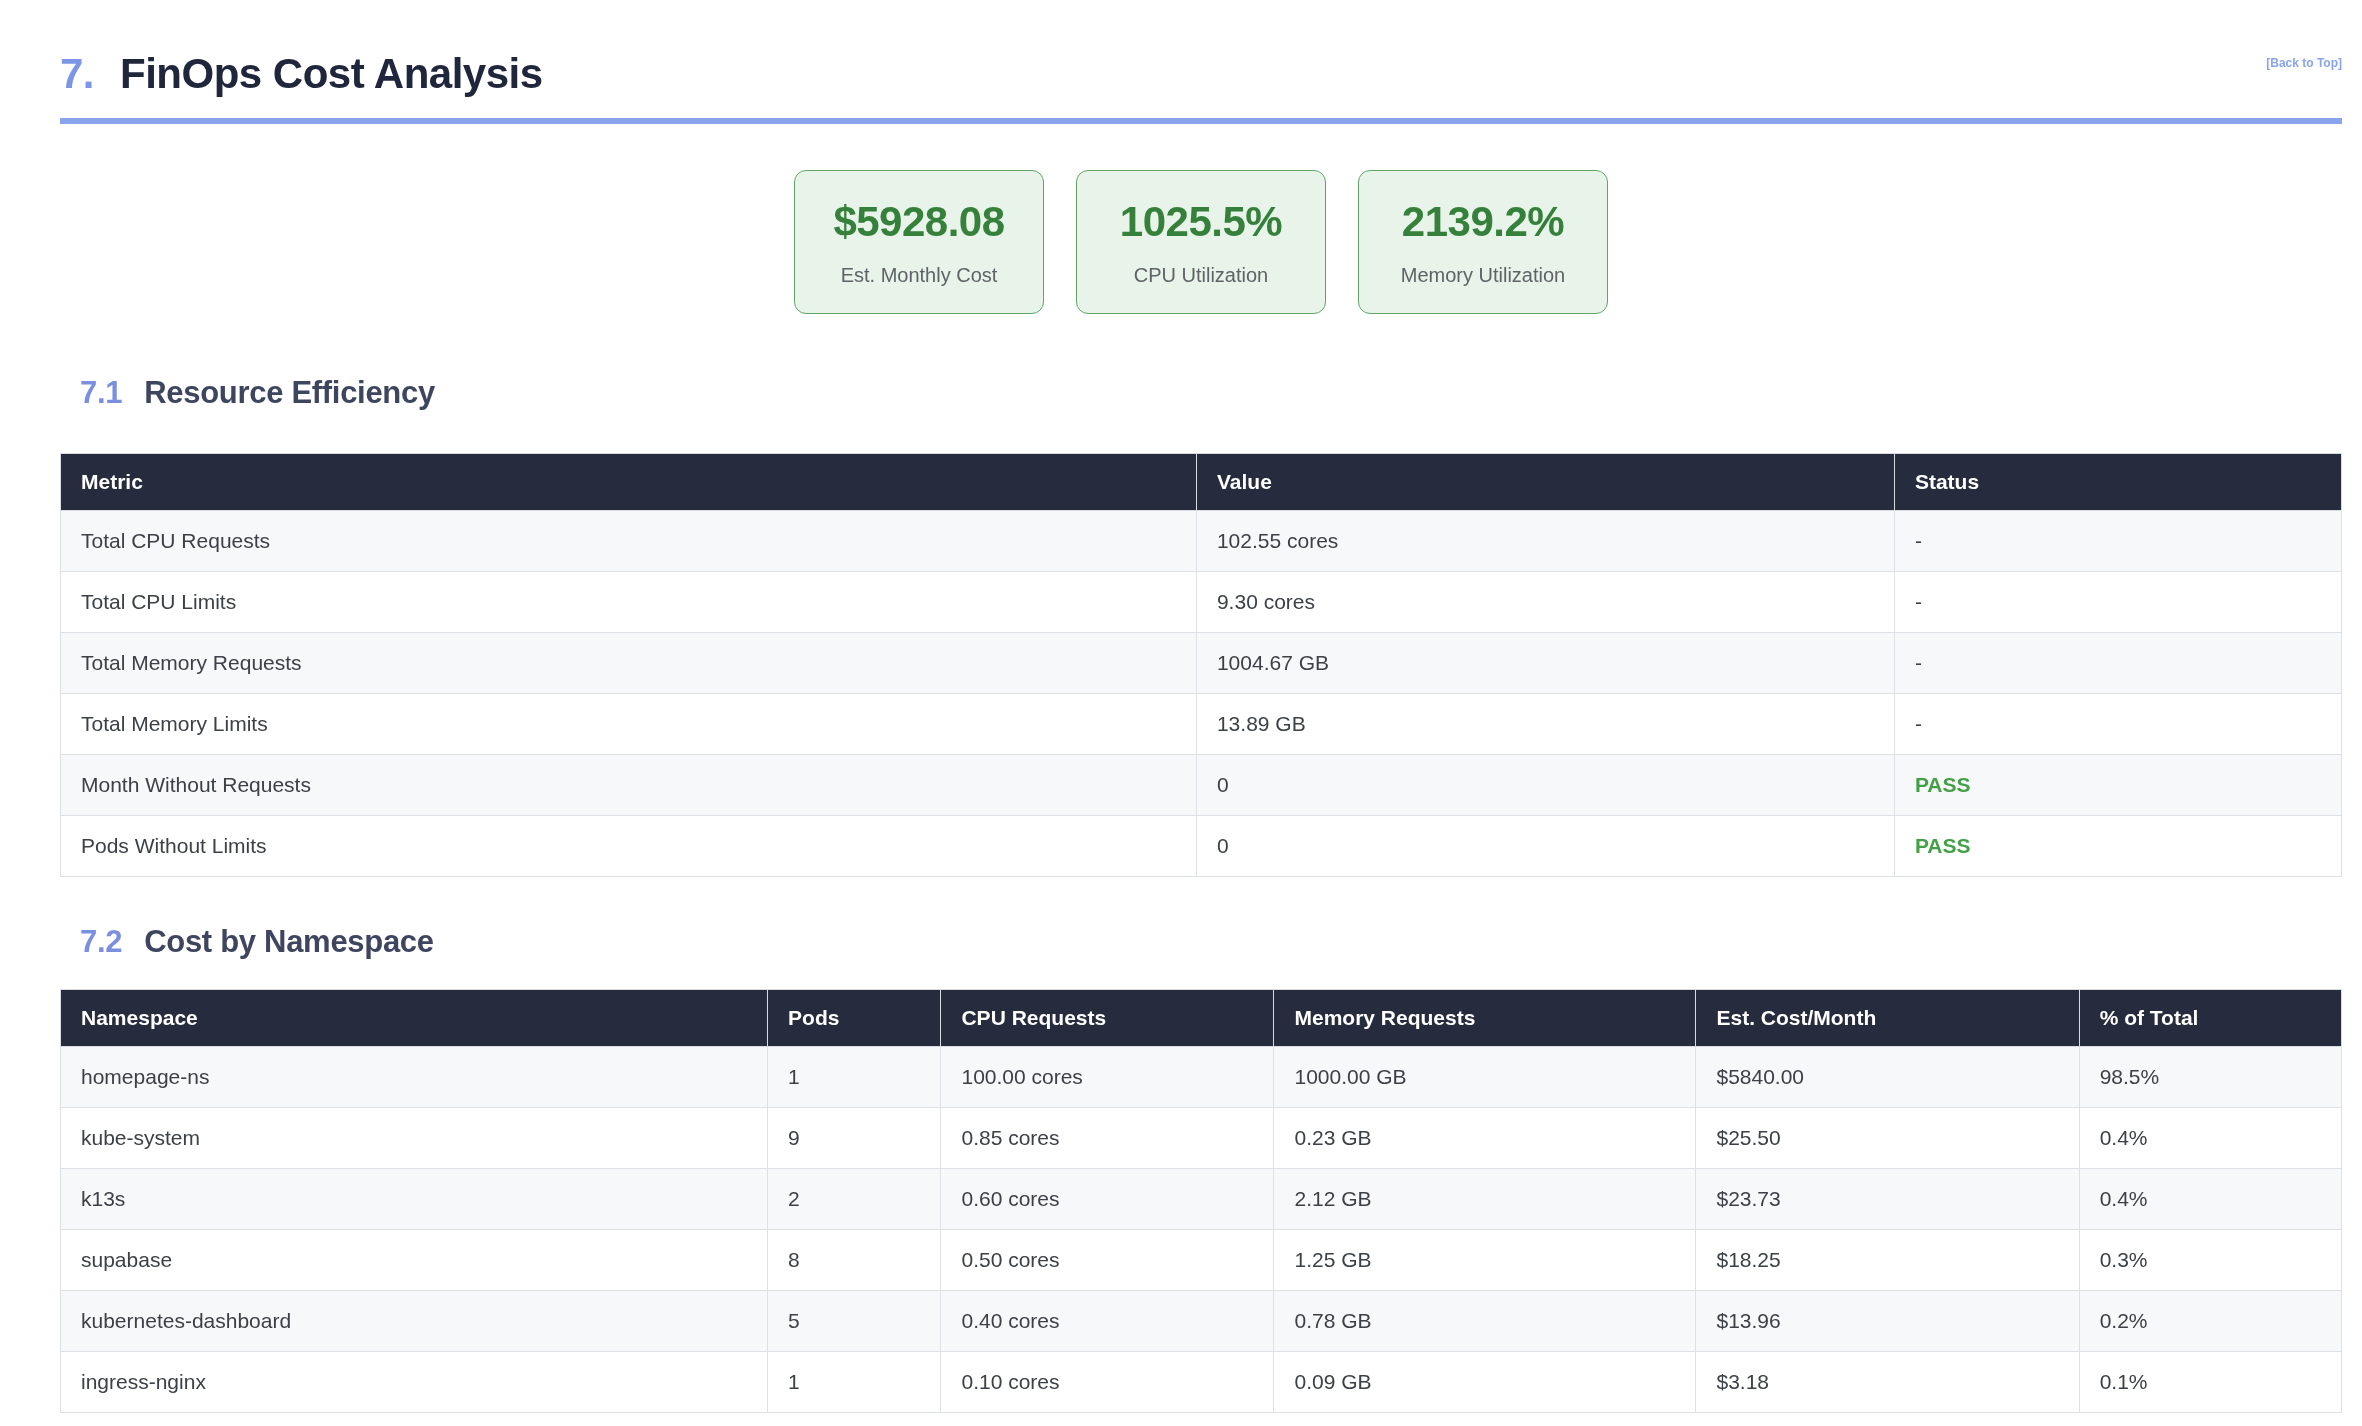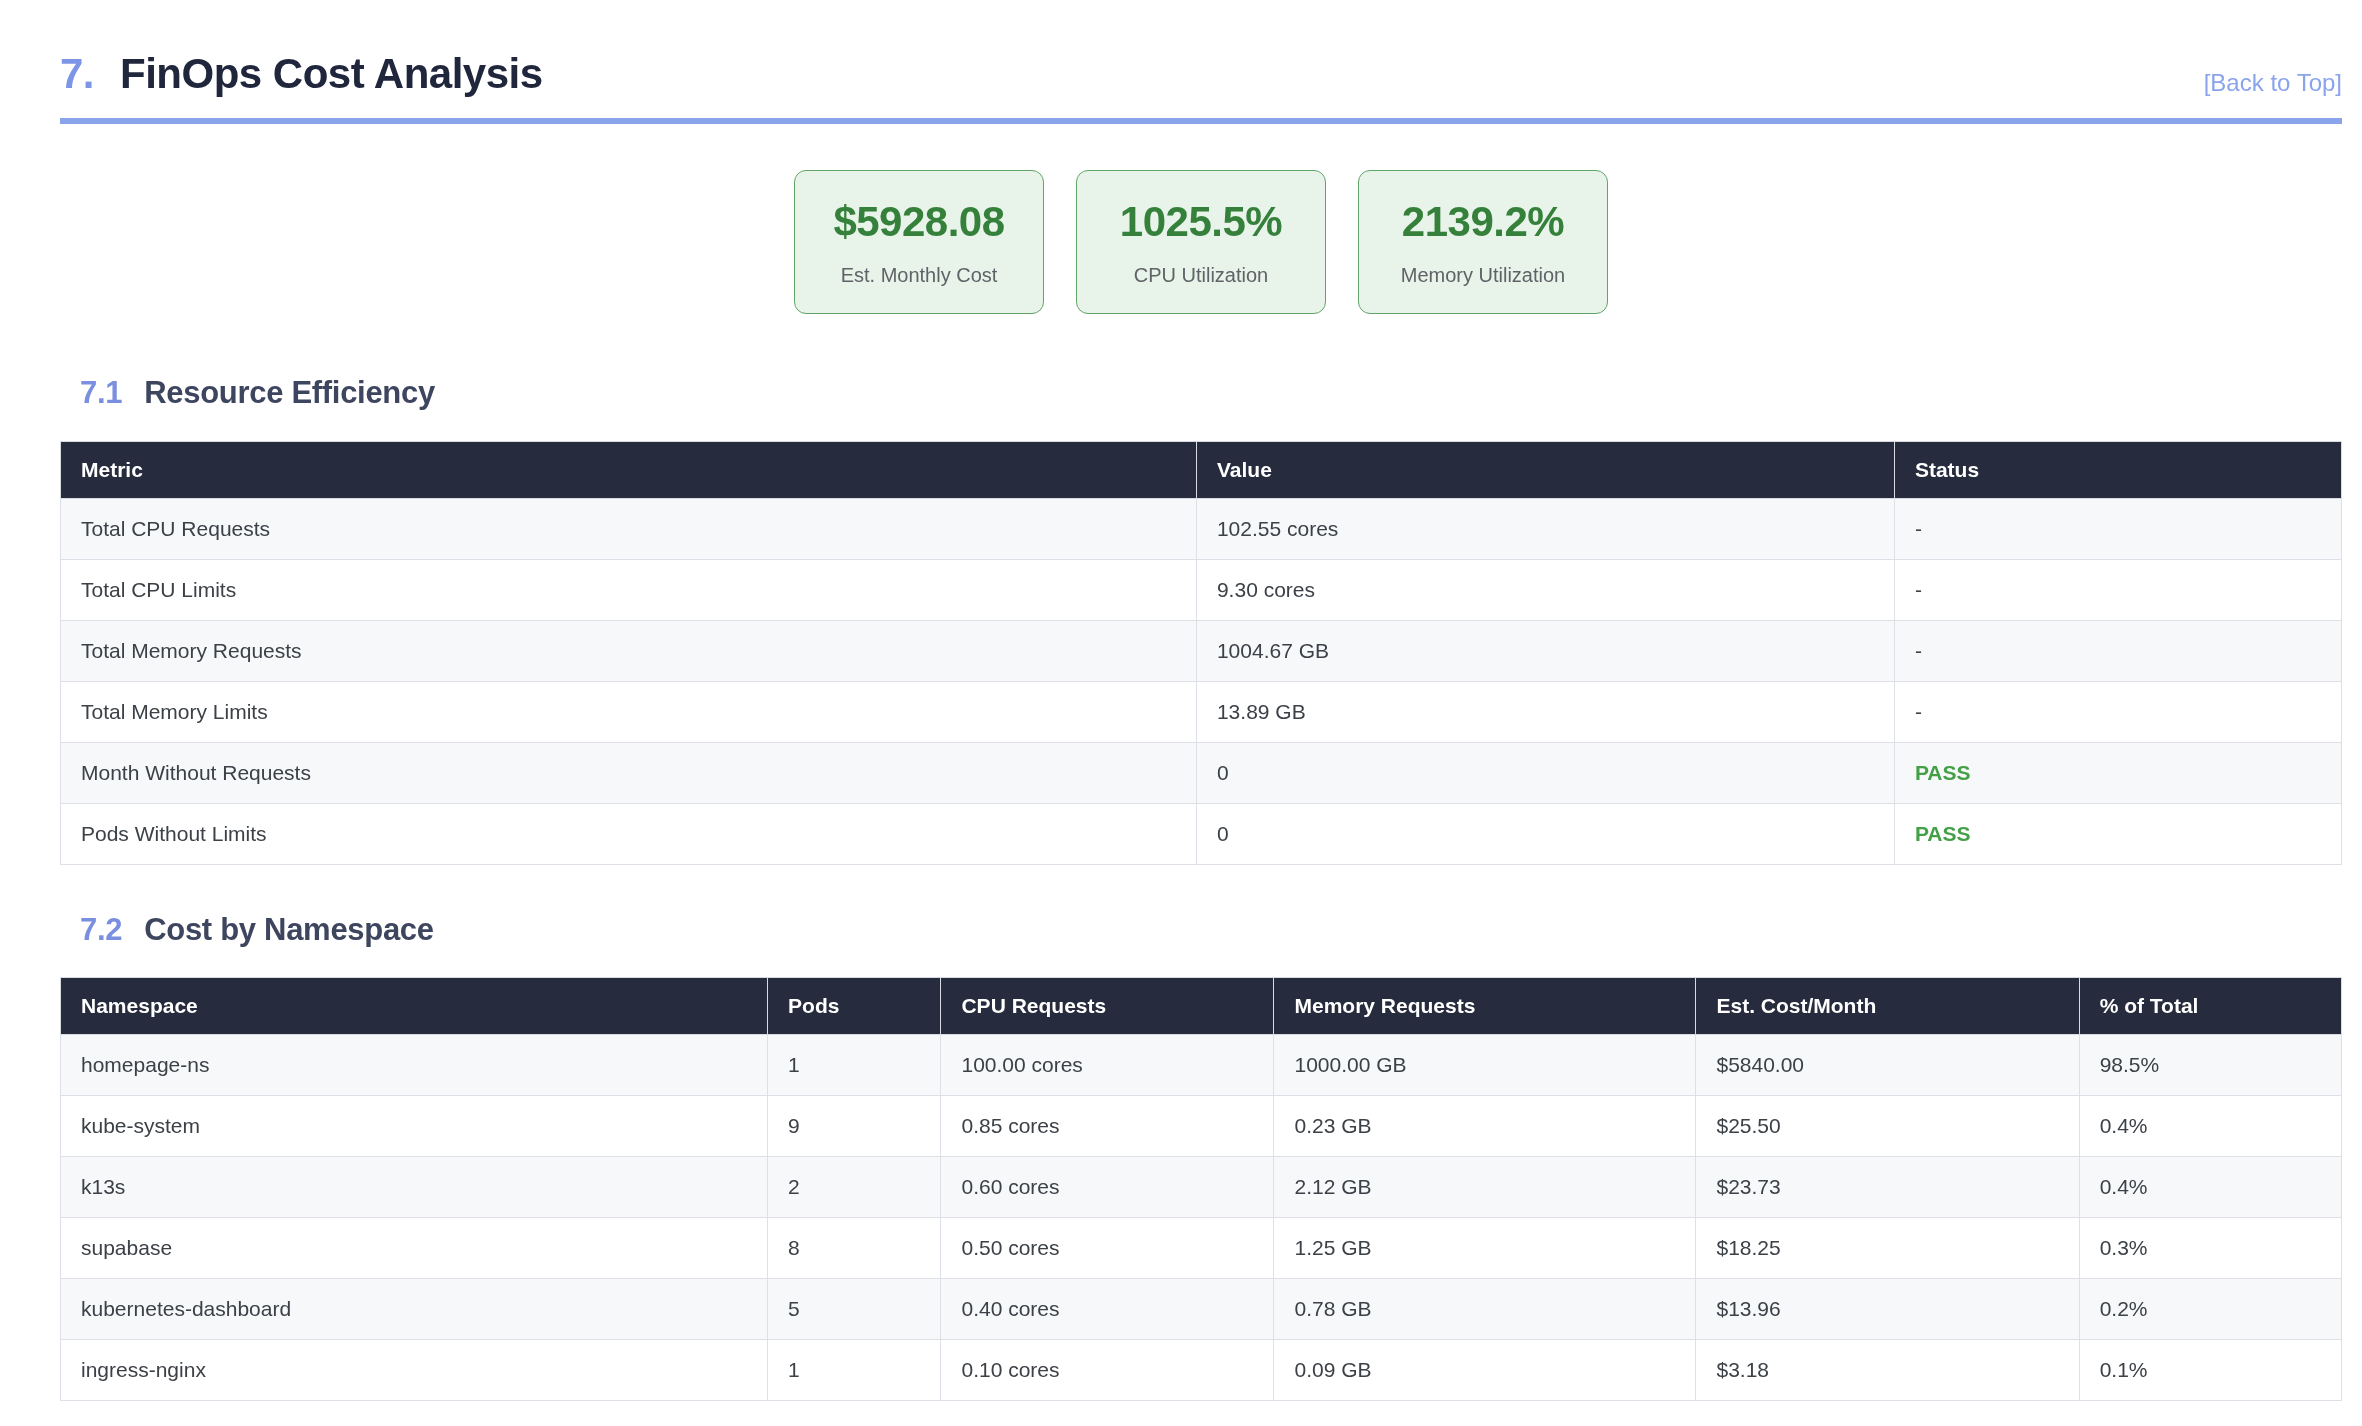--- a/index.html
+++ b/index.html
@@ -21,24 +21,24 @@
   h2.title {
     font-size: 42px;
     line-height: 1.15;
     font-weight: bold;
     color: #20263c;
     letter-spacing: -0.5px;
   }
   h2.title .secnum { color: #7d95e6; margin-right: 26px; }
   .back-top {
     position: absolute;
-    top: 69px;
+    top: 56px;
     right: 0;
-    font-size: 24px;
-    font-weight: normal;
+    font-size: 12px;
+    font-weight: bold;
     color: #8aa4ec;
     text-decoration: none;
   }
 
   .intro {
     margin-top: 38px;
     font-size: 24px;
     line-height: 1.2;
     color: #3c4043;
   }
@@ -82,21 +82,21 @@
   h3.sub1 { margin-top: 60px; }
   h3.sub2 { margin-top: 46px; }
 
   
   table.tbl {
     width: 100%;
     border-collapse: collapse;
     table-layout: fixed;
     font-size: 21px;
   }
-  table.tbl.t1 { margin-top: 30px; }
+  table.tbl.t1 { margin-top: 42px; }
   table.tbl.t2 { margin-top: 28px; }
   .tbl th, .tbl td {
     border: 1px solid #dde0e6;
     text-align: left;
     padding: 0 20px;
     vertical-align: middle;
     overflow: hidden;
     white-space: nowrap;
   }
   .tbl th {

